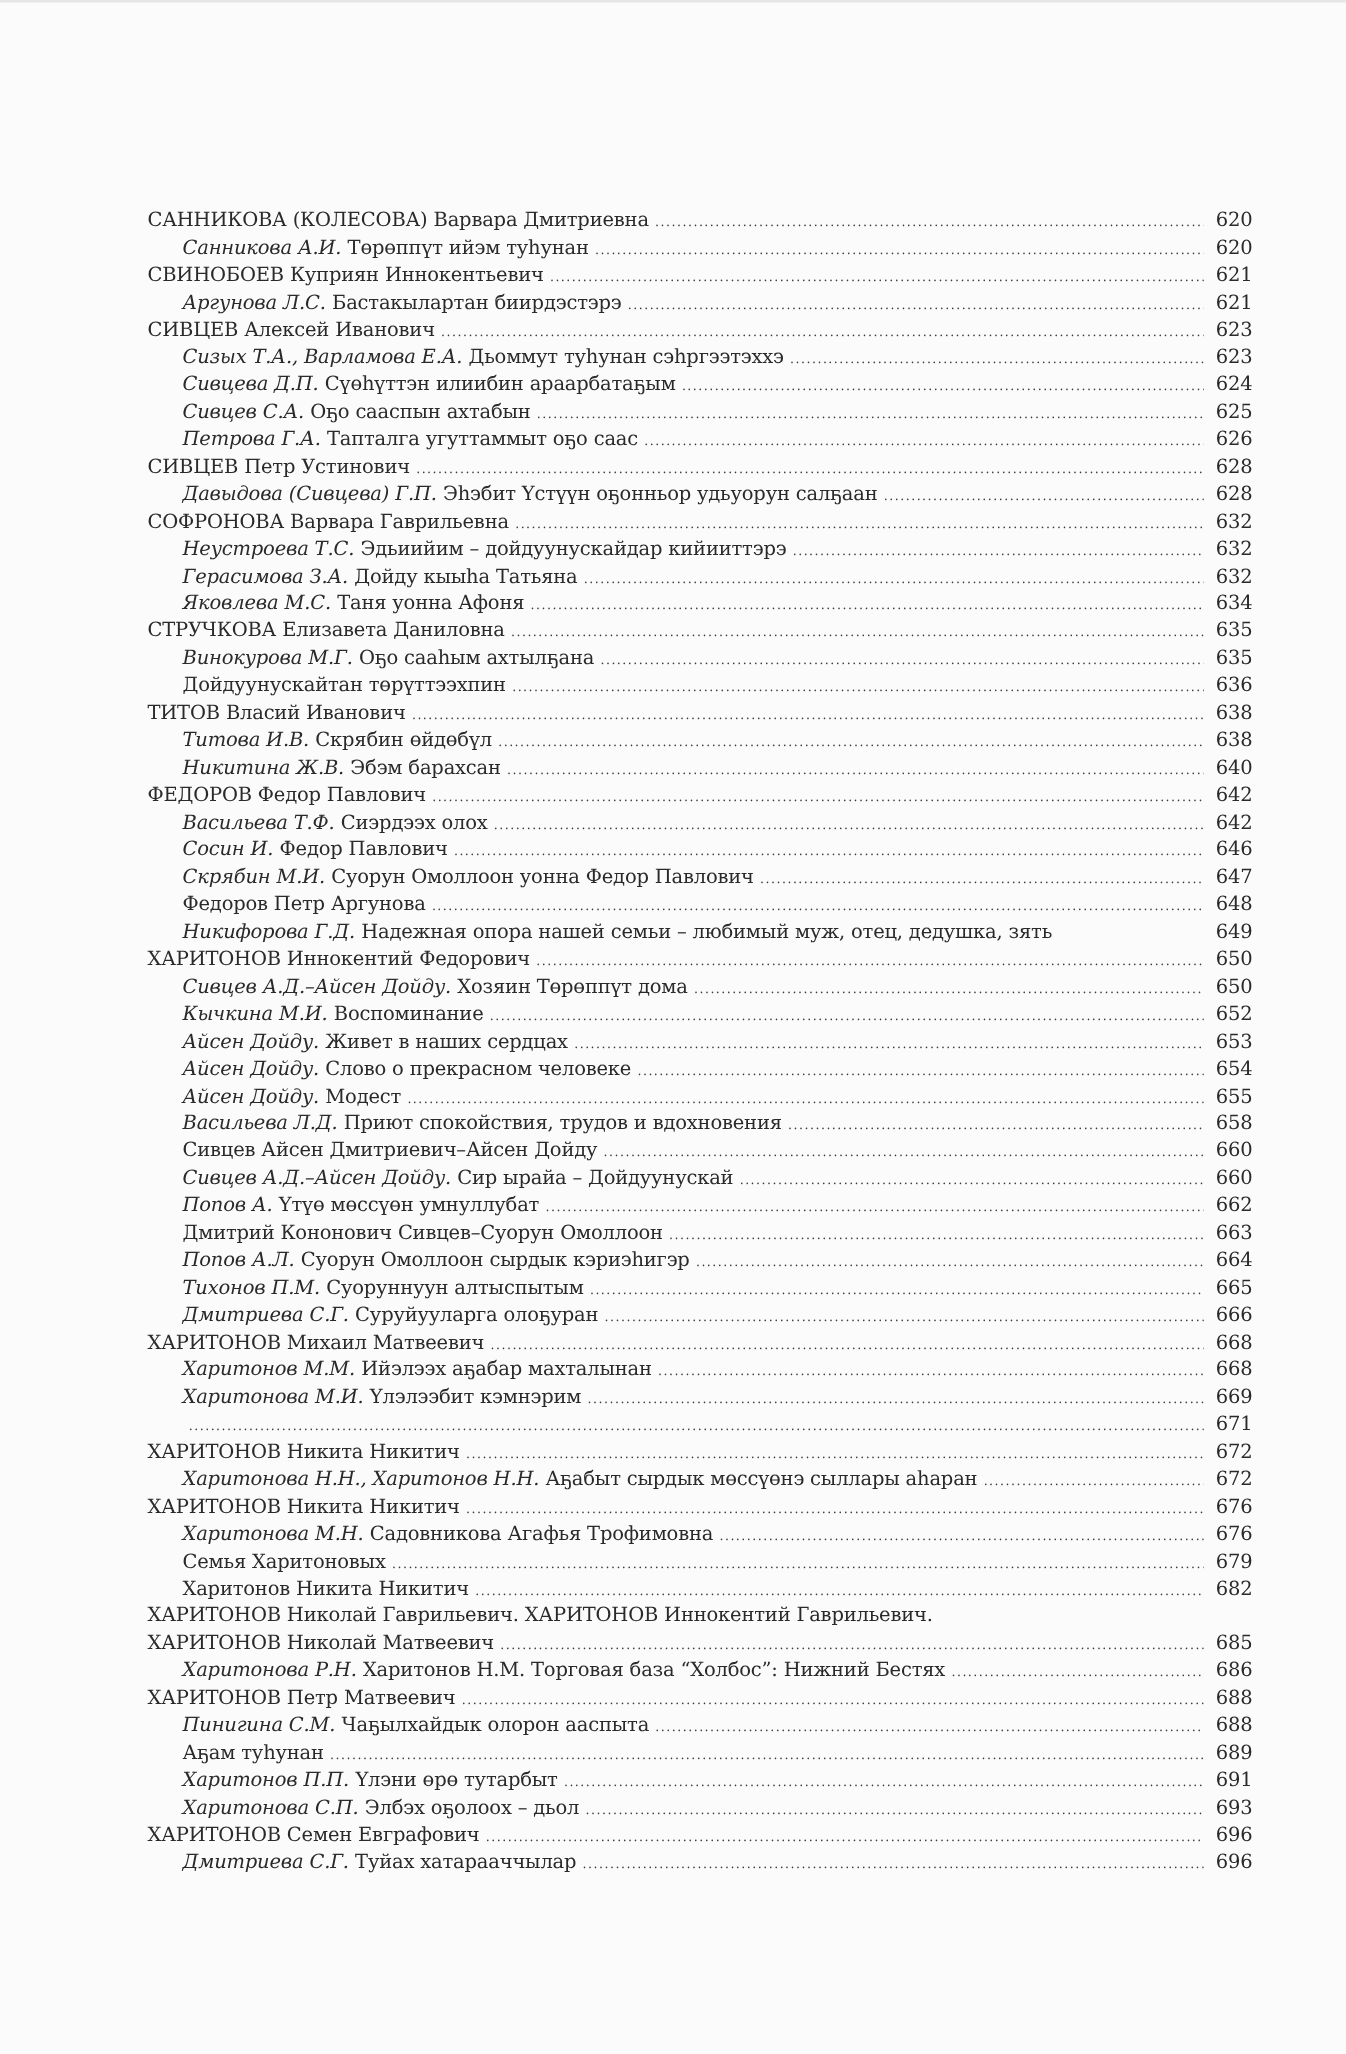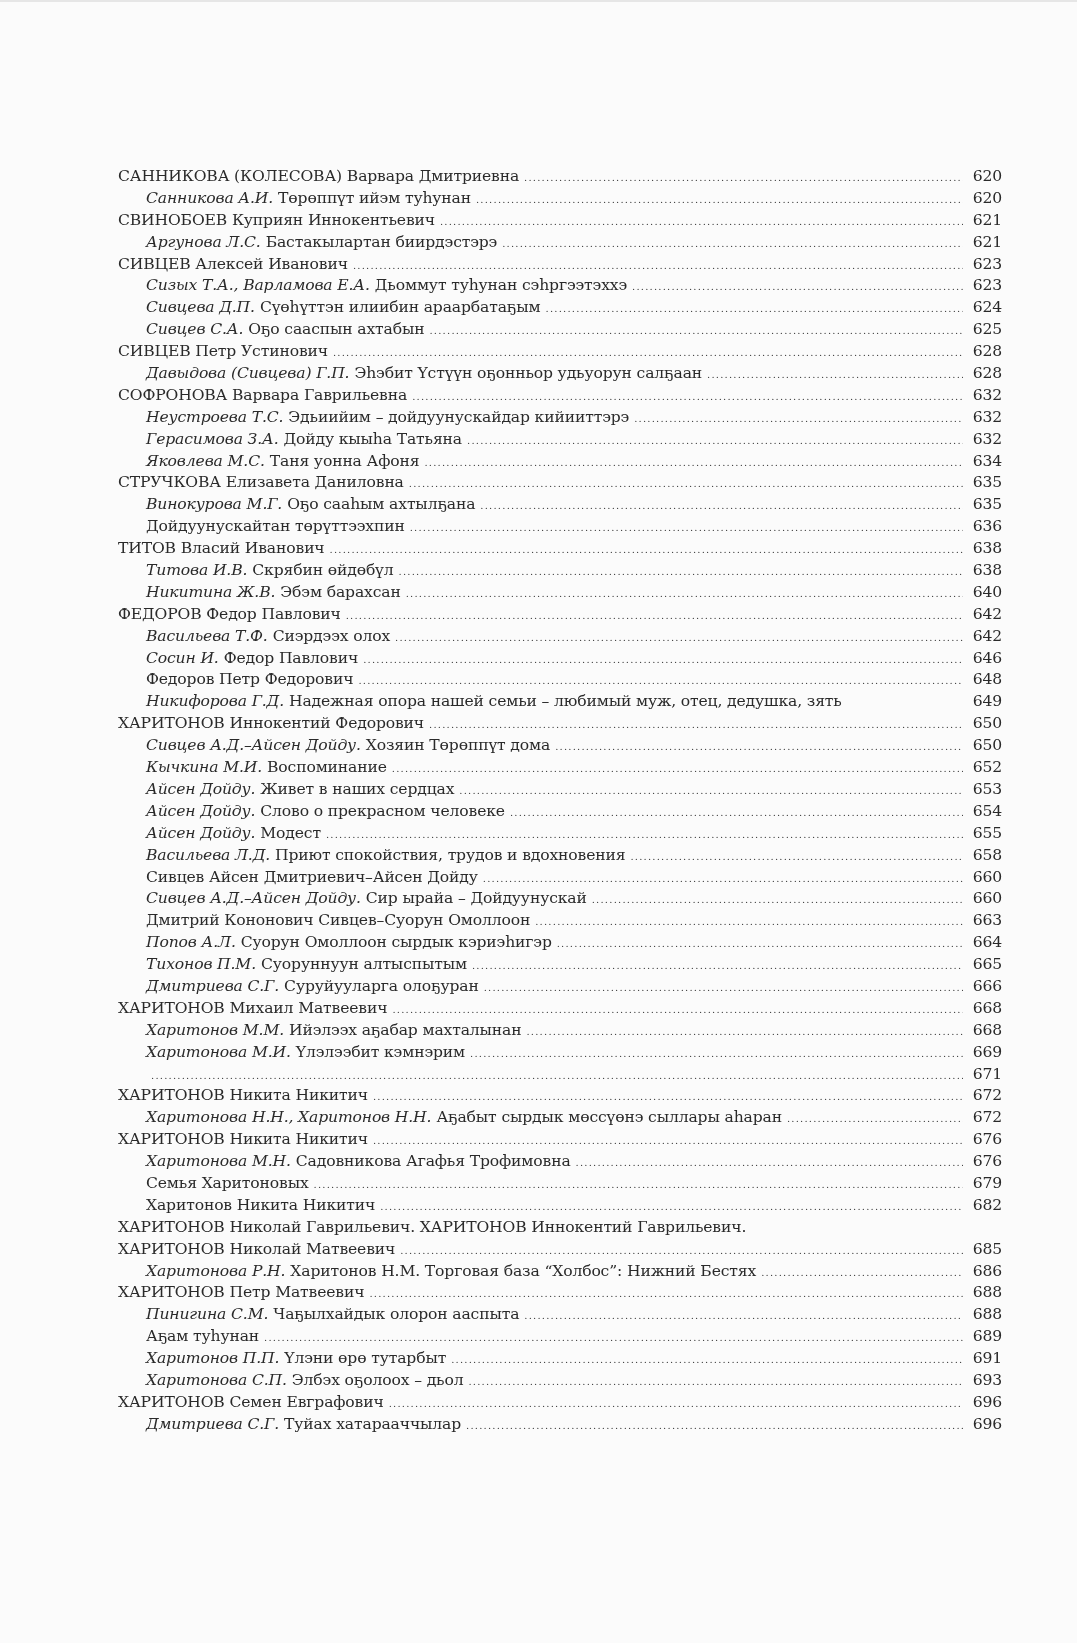--- a/index.html
+++ b/index.html
@@ -94,20 +94,26 @@
     <span class="title">Сүөһүттэн илиибин араарбатаҕым</span>
     <span class="leader"></span>
     <span class="page">624</span>
   </div>
     <div class="row sub">
     <span class="author">Сивцев С.А.</span>
     <span class="title">Оҕо сааспын ахтабын</span>
     <span class="leader"></span>
     <span class="page">625</span>
   </div>
+    <div class="row sub">
+    <span class="author">Петрова Г.А.</span>
+    <span class="title">Тапталга угуттаммыт оҕо саас</span>
+    <span class="leader"></span>
+    <span class="page">626</span>
+  </div>
     <div class="row">
 
     <span class="title">СИВЦЕВ Петр Устинович</span>
     <span class="leader"></span>
     <span class="page">628</span>
   </div>
     <div class="row sub">
     <span class="author">Давыдова (Сивцева) Г.П.</span>
     <span class="title">Эһэбит Үстүүн оҕонньор удьуорун салҕаан</span>
     <span class="leader"></span>
@@ -185,22 +191,28 @@
     <span class="leader"></span>
     <span class="page">642</span>
   </div>
     <div class="row sub">
     <span class="author">Сосин И.</span>
     <span class="title">Федор Павлович</span>
     <span class="leader"></span>
     <span class="page">646</span>
   </div>
     <div class="row sub">
-
-    <span class="title">Федоров Петр Федорович</span>
+    <span class="author">Скрябин М.И.</span>
+    <span class="title">Суорун Омоллоон уонна Федор Павлович</span>
+    <span class="leader"></span>
+    <span class="page">647</span>
+  </div>
+    <div class="row sub">
+
+    <span class="title">Федоров Петр Аргунова</span>
     <span class="leader"></span>
     <span class="page">648</span>
   </div>
     <div class="row sub noleader">
     <span class="author">Никифорова Г.Д.</span>
     <span class="title">Надежная опора нашей семьи – любимый муж, отец, дедушка, зять</span>
     <span class="leader"></span>
     <span class="page">649</span>
   </div>
     <div class="row">
@@ -251,20 +263,26 @@
     <span class="leader"></span>
     <span class="page">660</span>
   </div>
     <div class="row sub">
     <span class="author">Сивцев А.Д.–Айсен Дойду.</span>
     <span class="title">Сир ырайа – Дойдуунускай</span>
     <span class="leader"></span>
     <span class="page">660</span>
   </div>
     <div class="row sub">
+    <span class="author">Попов А.</span>
+    <span class="title">Үтүө мөссүөн умнуллубат</span>
+    <span class="leader"></span>
+    <span class="page">662</span>
+  </div>
+    <div class="row sub">
 
     <span class="title">Дмитрий Кононович Сивцев–Суорун Омоллоон</span>
     <span class="leader"></span>
     <span class="page">663</span>
   </div>
     <div class="row sub">
     <span class="author">Попов А.Л.</span>
     <span class="title">Суорун Омоллоон сырдык кэриэһигэр</span>
     <span class="leader"></span>
     <span class="page">664</span>

